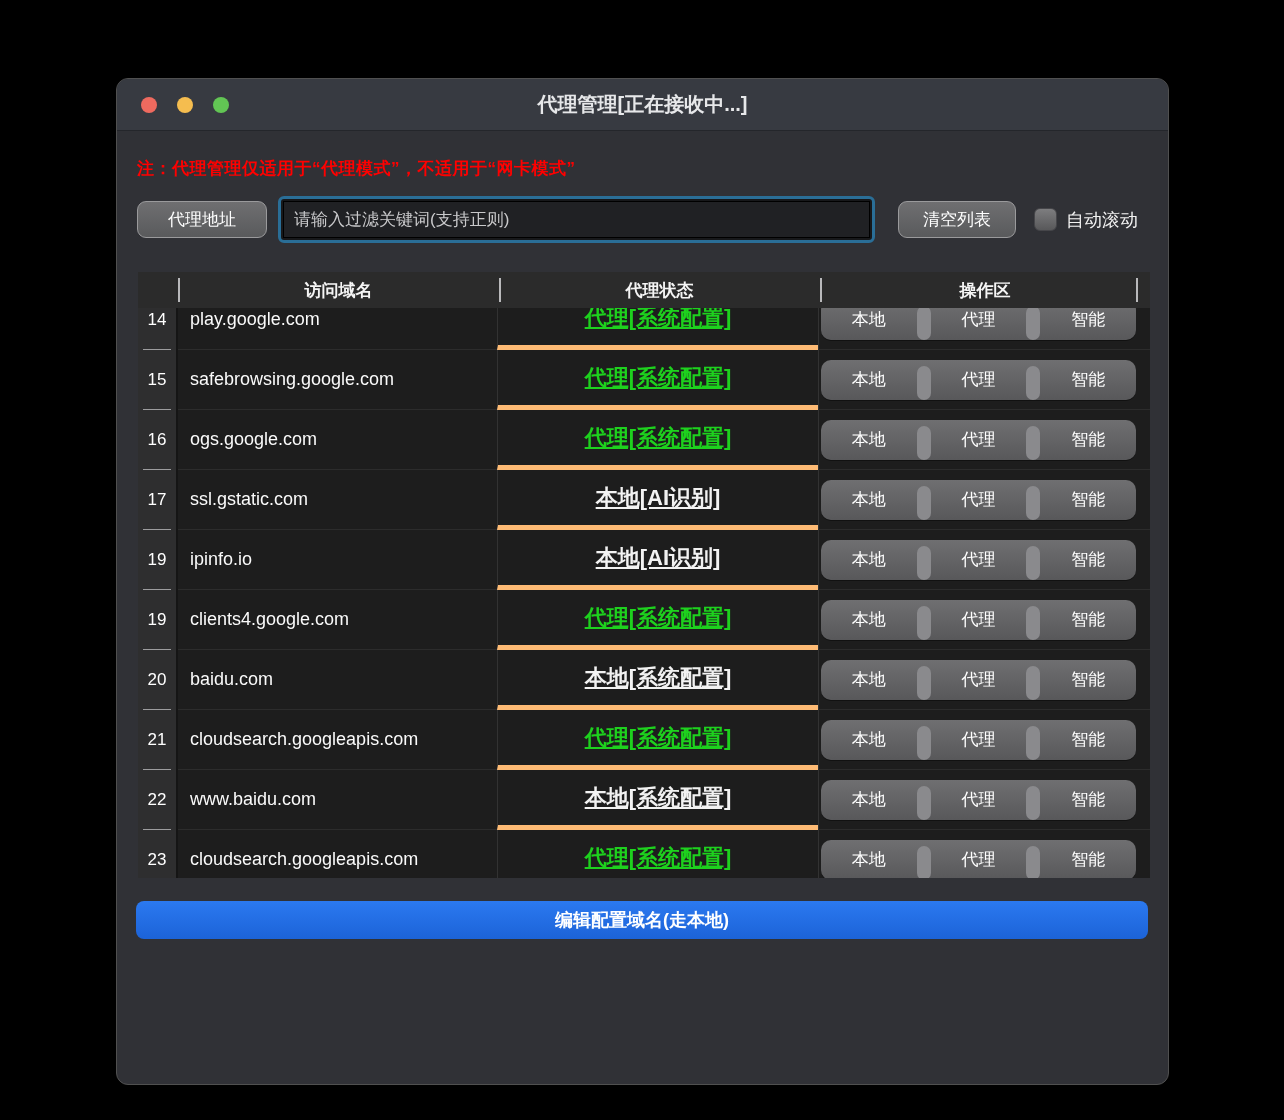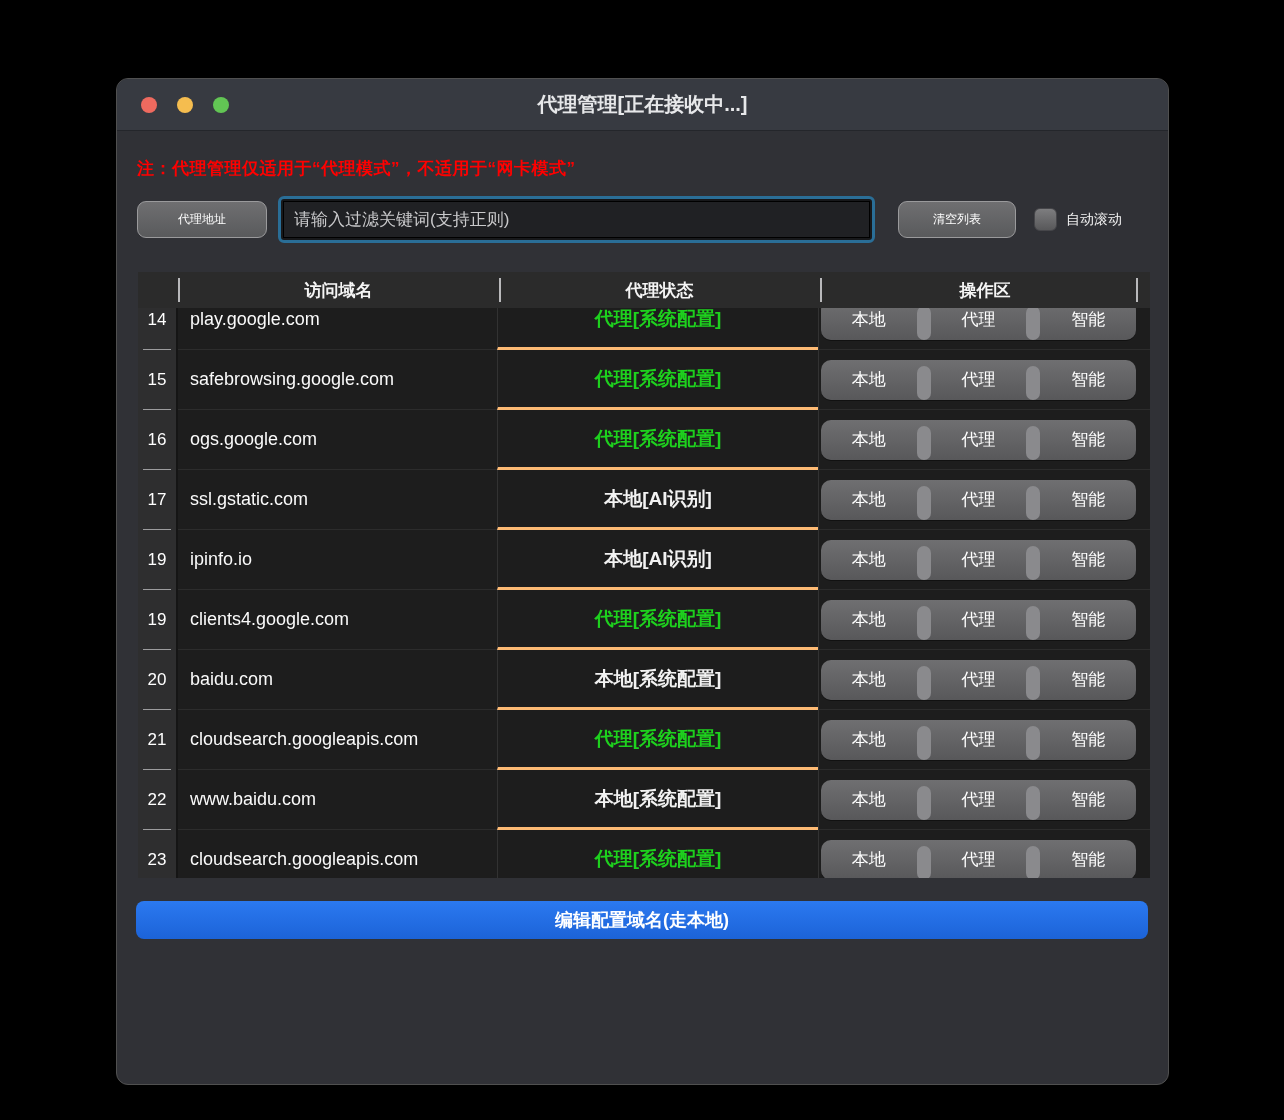--- a/index.html
+++ b/index.html
@@ -16,60 +16,60 @@
   .light { width:16px; height:16px; border-radius:50%; }
   .light.red{ background:#ee6a5f; } .light.yellow{ background:#f5bd4f; } .light.green{ background:#62c554; }
   .title {
     position:absolute; left:0; right:0; text-align:center;
     color:#e7e8ea; font-size:20px; font-weight:700; pointer-events:none;
   }
   .warning { margin:26px 20px 0 20px; color:#ff0000; font-size:17px; font-weight:700; letter-spacing:0.5px; }
   .toolbar { margin:16px 20px 0 20px; height:47px; display:flex; align-items:center; }
   .gray-btn {
     background:linear-gradient(#6f6f71,#595a5c); border:1.5px solid #9a9a9c; border-radius:9px;
-    color:#fff; font-size:12px; height:37px; cursor:pointer; font-family:inherit;
+    color:#fff; font-size:17px; height:37px; cursor:pointer; font-family:inherit;
   }
   .btn-proxy-addr { width:130px; }
   .btn-clear { width:118px; margin-left:23px; }
   .filter-wrap {
     margin-left:11px; width:597px; height:47px; border:3px solid #2a6e97; border-radius:6px;
     background:#17181a; padding:2px; display:flex;
   }
   .filter-input {
     flex:1; background:#202124; border:1px solid #000; color:#eee; font-size:17px;
     padding:4px 10px; outline:none; font-family:inherit;
   }
   .filter-input::placeholder { color:#c9c9cb; }
   .checkbox {
     width:23px; height:23px; border-radius:6px; margin-left:18px;
     background:linear-gradient(#7d7d7f,#58585a); border:1px solid #46464a; cursor:pointer;
   }
-  .checkbox-label { color:#f2f2f2; font-size:14px; margin-left:9px; }
+  .checkbox-label { color:#f2f2f2; font-size:18px; margin-left:9px; }
   .table { margin:29px 20px 0 21px; width:1012px; }
   .thead { height:36px; background:#2b2b2b; display:flex; align-items:center; position:relative; }
   .th { color:#f5f5f5; font-size:17px; font-weight:700; text-align:center; position:relative; height:100%;
         display:flex; align-items:center; justify-content:center; }
   .th-num { width:40px; } .th-domain { width:321px; } .th-status { width:321px; } .th-ops { flex:1; }
   .vsep { position:absolute; top:6px; bottom:6px; width:2px; background:#b9b9bb; left:0; }
   .vsep-end { position:absolute; top:6px; bottom:6px; width:2px; background:#b9b9bb; right:12px; }
   .tbody { height:570px; overflow:hidden; background:#1d1d1d; }
   .tscroll { margin-top:-18px; }
   .row { height:60px; display:flex; }
   .cell-num {
     width:40px; background:#2e2e2f; border-right:2px solid #151515; color:#fff; font-size:17px;
     display:flex; align-items:center; justify-content:center; position:relative;
   }
   .cell-num::after { content:""; position:absolute; bottom:-1px; left:5px; width:28px; height:2px; background:#9c9c9e; }
   .cell-domain {
     width:319px; color:#fafafa; font-size:18px; display:flex; align-items:center;
     padding-left:12px; border-bottom:1px solid #2c2c2c;
   }
   .cell-status {
-    width:321px; font-size:19px; font-weight:700; display:flex; align-items:center; justify-content:center;
-    border-left:1px solid #323232; border-bottom:3px solid #fdba74; color:#f2f2f2;
+    width:321px; font-size:22px; font-weight:700; display:flex; align-items:center; justify-content:center;
+    border-left:1px solid #323232; border-bottom:5px solid #fdba74; color:#f2f2f2;text-decoration:underline;
   }
   .cell-status.proxy { color:#1ed11e; }
   .cell-ops {
     flex:1; display:flex; align-items:center; border-left:1px solid #323232; border-bottom:1px solid #2c2c2c;
     padding:0 14px 0 2px;
   }
   .seg {
     width:315px; height:40px; border-radius:10px; background:linear-gradient(#6f6f71,#58585a);
     display:flex; align-items:flex-end; overflow:hidden; box-shadow:0 1px 0 rgba(0,0,0,.4);
   }

